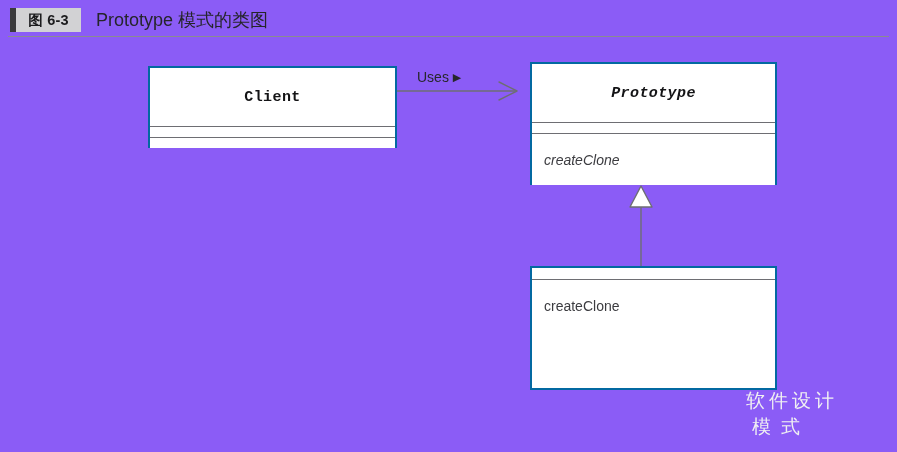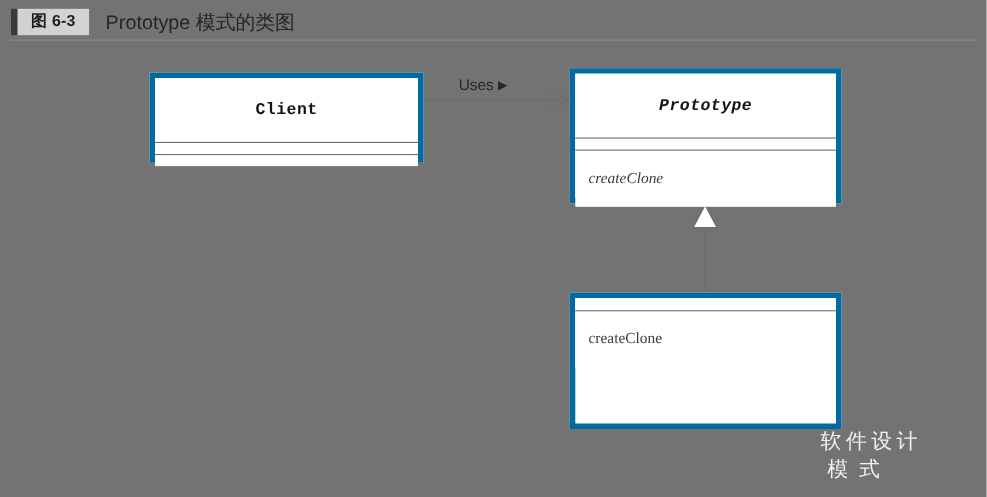--- a/index.html
+++ b/index.html
@@ -7,21 +7,21 @@
     padding: 0;
     background: #ffffff;
   }
   body {
     font-family: "Liberation Sans", sans-serif;
   }
   #page {
     position: relative;
     width: 897px;
     height: 452px;
-    background: #737373;
+    background: #8b5cf6;
     overflow: hidden;
   }
 
   
   #caption-bar {
     position: absolute;
     left: 0px;
     top: 0px;
     width: 897px;
     height: 40px;
@@ -80,22 +80,23 @@
     left: 0px;
     top: 0px;
     width: 897px;
     height: 452px;
   }
 
   
   .uml-class {
     position: absolute;
     background: #ffffff;
-    border: 5px solid #0369a1;
+    border: 2px solid #0369a1;
     box-sizing: border-box;
+    margin-left: 12px;
   }
   .uml-compartment {
     box-sizing: border-box;
     background: #ffffff;
   }
   .uml-compartment + .uml-compartment {
     border-top: 1px solid #6e6e73;
   }
   .uml-name {
     display: flex;
@@ -107,21 +108,21 @@
     color: #141416;
     letter-spacing: 0.4px;
   }
   .uml-name.abstract {
     font-style: italic;
   }
   .uml-members {
     display: flex;
     align-items: center;
     padding-left: 12px;
-    font-family: Liberation Serif, serif;
+    font-family: Liberation Sans, sans-serif;
     font-size: 14px;
     color: #3c3c40;
   }
   .uml-members.abstract {
     font-style: italic;
   }
   .uml-empty {
     height: 11px;
   }
 

